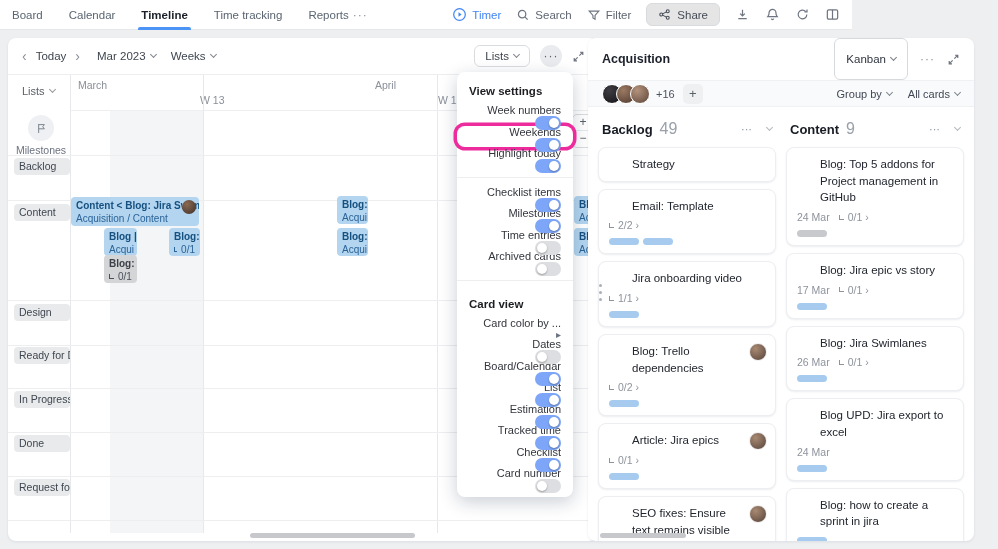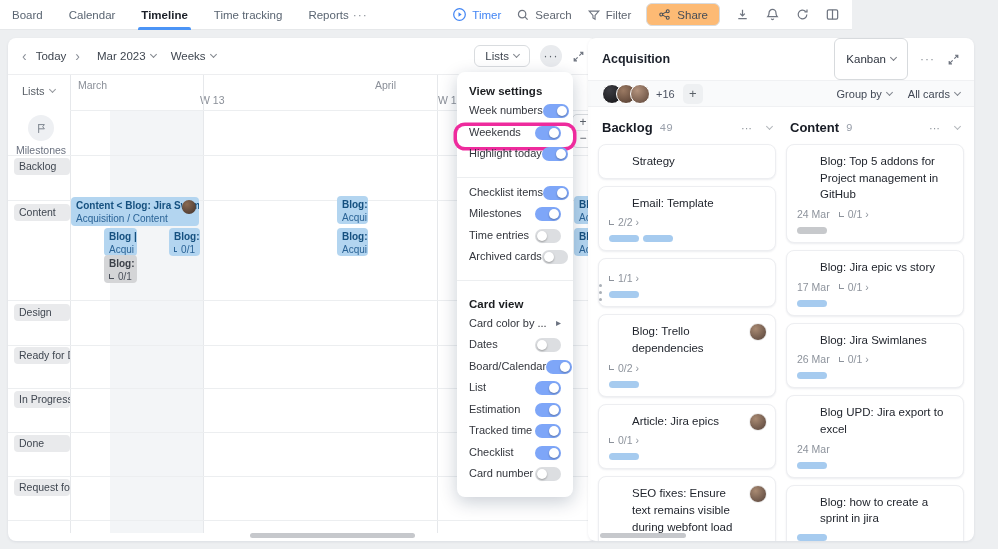--- a/index.html
+++ b/index.html
@@ -10,21 +10,21 @@
   
   .topbar { position:absolute; left:0; top:0; width:852px; height:30px; background:#fff; border-bottom:1px solid #e6e8ea; display:flex; align-items:center; padding:0 12px; z-index:10; }
   .tabs { display:flex; align-items:center; gap:26px; height:30px; }
   .tab { position:relative; font-size:11.5px; color:#5a6572; height:30px; display:flex; align-items:center; cursor:pointer; white-space:nowrap; }
   .tab.active { color:#1b1f27; font-weight:bold; }
   .tab.active::after { content:''; position:absolute; left:-3px; right:-3px; bottom:0; height:3px; background:#4b94f6; border-radius:2px 2px 0 0; }
   .tab-more { color:#8a9097; font-size:12px; margin-left:4px; letter-spacing:1px; }
   .top-actions { margin-left:auto; display:flex; align-items:center; gap:15px; }
   .top-act { display:flex; align-items:center; gap:5px; font-size:11.5px; color:#5f6671; cursor:pointer; white-space:nowrap; }
   .top-act.timer { color:#4285f4; }
-  .share-btn { display:flex; align-items:center; gap:6px; font-size:11.5px; color:#464d57; border:1px solid #d8dbde; border-radius:6px; padding:4px 11px; background:#fdba74; cursor:pointer; }
+  .share-btn { display:flex; align-items:center; gap:6px; font-size:11.5px; color:#464d57; border:1px solid #d8dbde; border-radius:6px; padding:4px 11px; background:#e5e5e5; cursor:pointer; }
   .icon-btn { color:#6f7580; cursor:pointer; display:flex; align-items:center; }
 
   
   .panel { position:absolute; top:38px; height:503px; background:#fff; border-radius:8px; box-shadow:0 1px 3px rgba(9,30,66,.08); }
   .tl-panel { left:8px; width:589px; overflow:hidden; }
   .kb-panel { left:588px; width:386px; overflow:hidden; }
 
   
   .divider-handle { position:absolute; left:599px; top:284px; display:flex; flex-direction:column; gap:4px; cursor:col-resize; z-index:5; }
   .divider-handle i { width:3px; height:3px; border-radius:50%; background:#aab0b8; }
@@ -61,21 +61,21 @@
   .tl-card.gray .l1 { color:#3c4149; }
   .tl-card.gray .l2 { color:#4a505a; }
   .tl-main { left:63px; top:159px; width:128px; height:29px; }
   .tl-main .l2 { font-weight:normal; }
   .tl-main .ava { position:absolute; right:3px; top:3px; width:14px; height:14px; border-radius:50%; background:radial-gradient(circle at 35% 30%,#8a6a52,#40302a); }
   .cl { display:inline-block; width:5px; height:5px; border-left:1.5px solid; border-bottom:1.5px solid; margin-right:1px; }
 
   
   .vs-menu { position:absolute; left:457px; top:72px; width:116px; background:#fff; border-radius:8px; box-shadow:0 5px 18px rgba(9,30,66,.22); z-index:40; padding:4px 0 8px; }
   .vs-title { font-size:11.5px; font-weight:bold; color:#1c1e21; padding:9px 12px 7px; }
-  .vs-row { display:flex; justify-content:space-between; align-items:flex-start; height:21.5px; padding:0 12px; cursor:pointer; }
+  .vs-row { display:flex; justify-content:space-between; align-items:flex-end; height:21.5px; padding:0 12px; cursor:pointer;flex-direction:column; }
   .vs-row .lbl { font-size:11px; color:#33363d; white-space:nowrap; }
   .vs-row.highlighted { box-shadow:0 0 0 3.5px #ee2b9d; border-radius:8px; }
   .vs-div { height:1px; background:#eceef0; margin:8px 0; }
   .toggle { width:26px; height:14px; border-radius:7px; background:#dcdee1; position:relative; flex:none; cursor:pointer; }
   .toggle::after { content:''; position:absolute; width:10px; height:10px; border-radius:50%; background:#fff; top:2px; left:2px; box-shadow:0 1px 2px rgba(0,0,0,.3); }
   .toggle.on { background:#7ea6f8; }
   .toggle.on::after { left:auto; right:2px; }
   .sub-arrow { color:#6b7280; font-size:10px; }
 
   
@@ -89,21 +89,21 @@
   .ava-stack i:nth-child(1){ background:radial-gradient(circle at 35% 30%,#3c3c42,#141417); }
   .ava-stack i:nth-child(2){ background:radial-gradient(circle at 35% 30%,#9b7a63,#4e382d); }
   .ava-stack i:nth-child(3){ background:radial-gradient(circle at 35% 30%,#b4937d,#5d463a); }
   .more-members { margin-left:12px; color:#4a5160; }
   .add-member { margin-left:8px; width:20px; height:20px; border-radius:5px; background:#eef0f2; color:#5a6068; font-size:13px; display:flex; align-items:center; justify-content:center; cursor:pointer; }
   .kb-sub .right { margin-left:auto; display:flex; align-items:center; gap:16px;padding-left:8px; }
   .kb-body { position:absolute; left:0; right:0; top:70px; bottom:0; display:flex; gap:10px; padding:8px 10px 10px; overflow:hidden; }
   .kb-col { width:178px; flex:none; display:flex; flex-direction:column; gap:7px; min-width:0; }
   .col-head { display:flex; align-items:center; padding:4px 4px 2px; }
   .col-name { font-size:13px; font-weight:bold; color:#171b24; }
-  .col-count { font-size:11px; color:#9aa0ab; margin-left:7px;font-family:Liberation Mono, monospace; }
+  .col-count { font-size:16px; color:#9aa0ab; margin-left:7px; }
   .col-icons { margin-left:auto; display:flex; align-items:center; gap:10px; color:#8a9097; font-size:11px; }
   .kcard { background:#fff; border:1px solid #edeef1; border-radius:8px; box-shadow:0 1px 2px rgba(9,30,66,.08); padding:8px 10px; position:relative; flex:none; cursor:pointer; }
   .kcard .title { font-size:11.5px; color:#22262e; line-height:1.45;margin-left:23px; }
   .kcard.has-ava .title { padding-right:20px; }
   .kmeta { display:flex; align-items:center; gap:9px; margin-top:5px; font-size:10.5px; color:#8d939c; }
   .kmeta .badge { display:flex; align-items:center; gap:3px; white-space:nowrap; }
   .kpills { display:flex; gap:4px; margin-top:7px; }
   .pill { width:30px; height:7px; border-radius:3.5px; }
   .pill-blue { background:#a6cbef; }
   .pill-gray { background:#c7c9cc; }
@@ -489,20 +489,21 @@
               </span>
 
             </div>
             <div class="kpills">
               <span class="pill pill-blue"></span>
               <span class="pill pill-blue"></span>
             </div>
           </div>
 
           <div class="kcard">
+            <div class="title">Jira onboarding video</div>
 
             <div class="kmeta">
 
               <span class="badge">
                 <i class="cl"></i>
                 <span>1/1</span>
                 <span>›</span>
               </span>
 
             </div>

